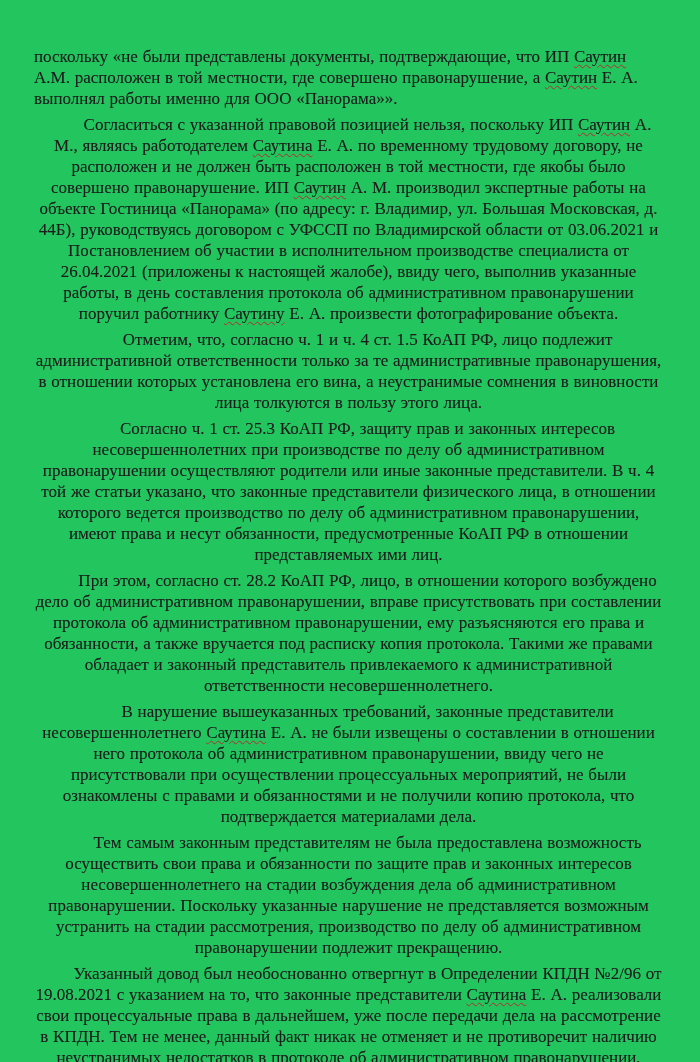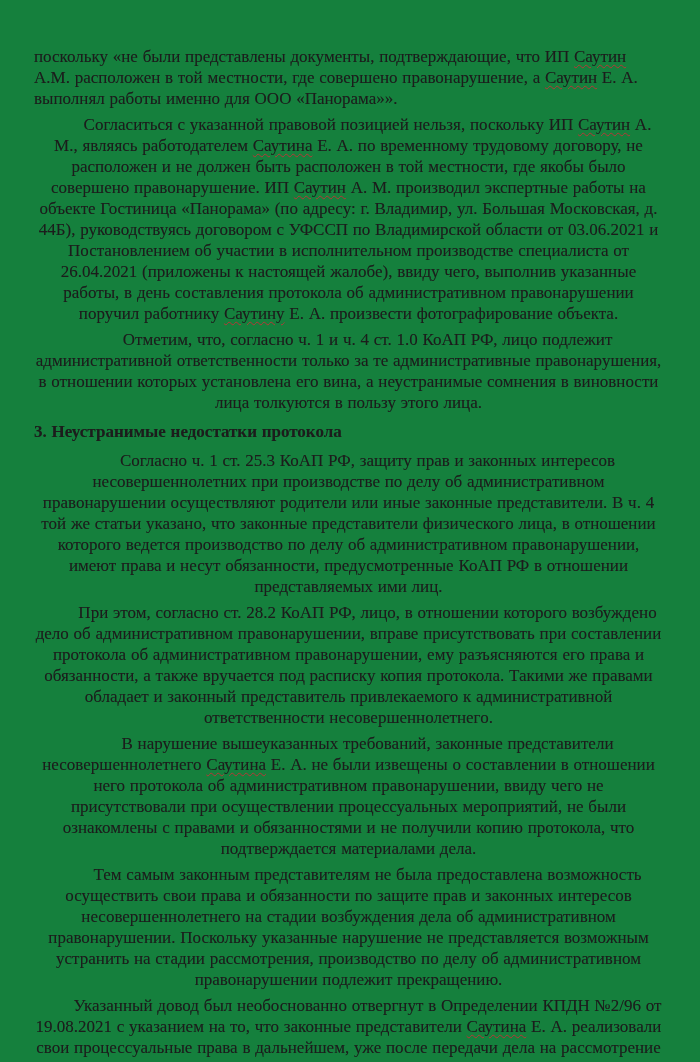--- a/index.html
+++ b/index.html
@@ -9,21 +9,21 @@
   body {
     width: 700px;
     height: 1062px;
     background: #fdfdfc;
     overflow: hidden;
     position: relative;
   }
   .page {
     position: absolute;
     inset: 0;
-    background: #15803d;
+    background: #22c55e;
   }
   .doc-body {
     position: absolute;
     left: 34px;
     top: 46px;
     width: 629px;
     font-family: "Liberation Serif", "DejaVu Serif", serif;
     font-size: 17px;
     line-height: 21px;
     color: #1c1c1c;
@@ -52,21 +52,20 @@
     text-underline-offset: 2px;
   }
 </style>
 </head>
 <body>
 
 <div class="page">
   <div class="doc-body" id="doc-body">
       <p class="para"><span>поскольку «не были представлены документы, подтверждающие, что ИП </span><span class="misspell">Саутин</span><span> А.М. расположен в той местности, где совершено правонарушение, а </span><span class="misspell">Саутин</span><span> Е. А. выполнял работы именно для ООО «Панорама»».</span></p>
       <p class="para indent"><span>Согласиться с указанной правовой позицией нельзя, поскольку ИП </span><span class="misspell">Саутин</span><span> А. М., являясь работодателем </span><span class="misspell">Саутина</span><span> Е. А. по временному трудовому договору, не расположен и не должен быть расположен в той местности, где якобы было совершено правонарушение. ИП </span><span class="misspell">Саутин</span><span> А. М. производил экспертные работы на объекте Гостиница «Панорама» (по адресу: г. Владимир, ул. Большая Московская, д. 44Б), руководствуясь договором с УФССП по Владимирской области от 03.06.2021 и Постановлением об участии в исполнительном производстве специалиста от 26.04.2021 (приложены к настоящей жалобе), ввиду чего, выполнив указанные работы, в день составления протокола об административном правонарушении поручил работнику </span><span class="misspell">Саутину</span><span> Е. А. произвести фотографирование объекта.</span></p>
-      <p class="para indent"><span>Отметим, что, согласно ч. 1 и ч. 4 ст. 1.0 КоАП РФ, лицо подлежит административной ответственности только за те административные правонарушения, в отношении которых установлена его вина, а неустранимые сомнения в виновности лица толкуются в пользу этого лица.</span></p>
-      <h2 class="heading"><span>3. Неустранимые недостатки протокола</span></h2>
+      <p class="para indent"><span>Отметим, что, согласно ч. 1 и ч. 4 ст. 1.5 КоАП РФ, лицо подлежит административной ответственности только за те административные правонарушения, в отношении которых установлена его вина, а неустранимые сомнения в виновности лица толкуются в пользу этого лица.</span></p>
       <p class="para indent"><span>Согласно ч. 1 ст. 25.3 КоАП РФ, защиту прав и законных интересов несовершеннолетних при производстве по делу об административном правонарушении осуществляют родители или иные законные представители. В ч. 4 той же статьи указано, что законные представители физического лица, в отношении которого ведется производство по делу об административном правонарушении, имеют права и несут обязанности, предусмотренные КоАП РФ в отношении представляемых ими лиц.</span></p>
       <p class="para indent"><span>При этом, согласно ст. 28.2 КоАП РФ, лицо, в отношении которого возбуждено дело об административном правонарушении, вправе присутствовать при составлении протокола об административном правонарушении, ему разъясняются его права и обязанности, а также вручается под расписку копия протокола. Такими же правами обладает и законный представитель привлекаемого к административной ответственности несовершеннолетнего.</span></p>
       <p class="para indent"><span>В нарушение вышеуказанных требований, законные представители несовершеннолетнего </span><span class="misspell">Саутина</span><span> Е. А. не были извещены о составлении в отношении него протокола об административном правонарушении, ввиду чего не присутствовали при осуществлении процессуальных мероприятий, не были ознакомлены с правами и обязанностями и не получили копию протокола, что подтверждается материалами дела.</span></p>
       <p class="para indent"><span>Тем самым законным представителям не была предоставлена возможность осуществить свои права и обязанности по защите прав и законных интересов несовершеннолетнего на стадии возбуждения дела об административном правонарушении. Поскольку указанные нарушение не представляется возможным устранить на стадии рассмотрения, производство по делу об административном правонарушении подлежит прекращению.</span></p>
       <p class="para indent"><span>Указанный довод был необоснованно отвергнут в Определении КПДН №2/96 от 19.08.2021 с указанием на то, что законные представители </span><span class="misspell">Саутина</span><span> Е. А. реализовали свои процессуальные права в дальнейшем, уже после передачи дела на рассмотрение в КПДН. Тем не менее, данный факт никак не отменяет и не противоречит наличию неустранимых недостатков в протоколе об административном правонарушении, который был составлен без извещения законных представителей </span></p>
     </div>
 </div>
 
 </body></html>

